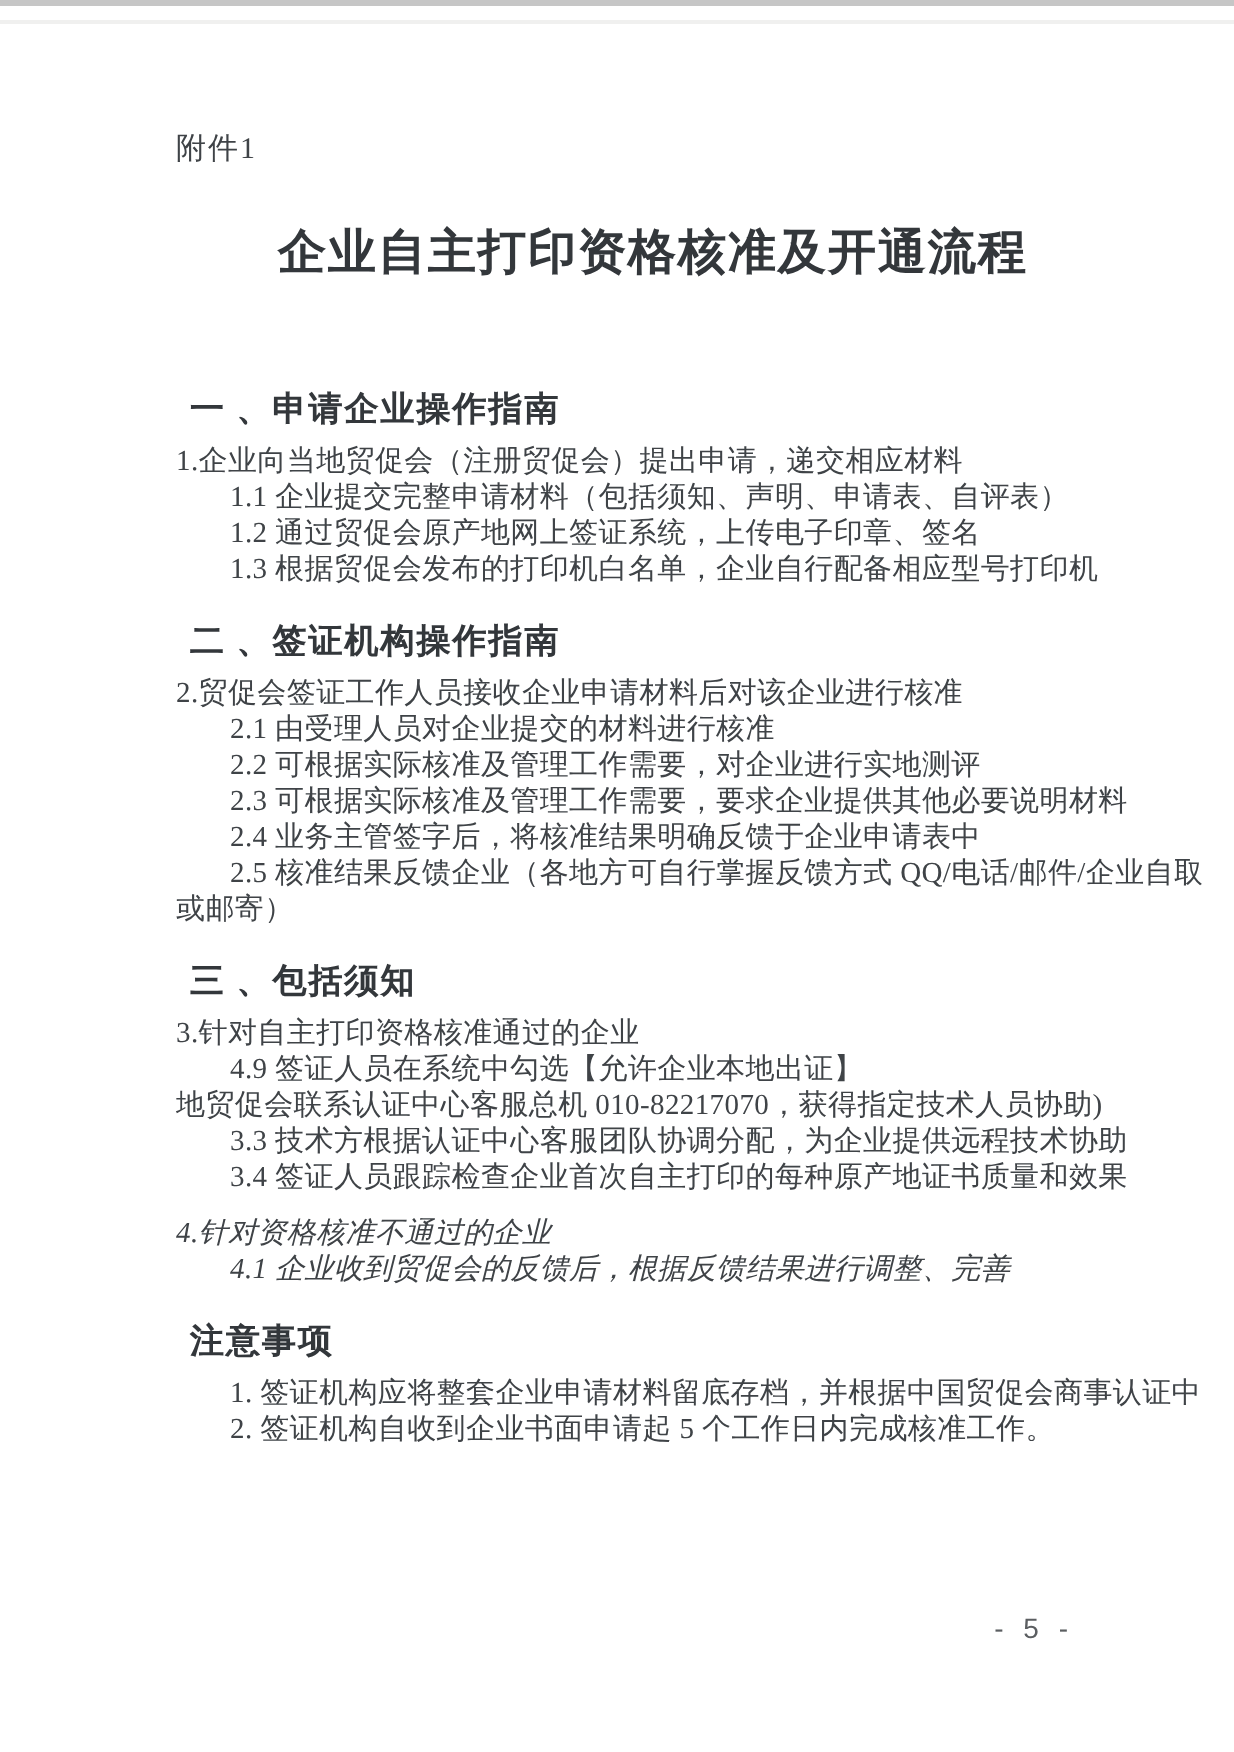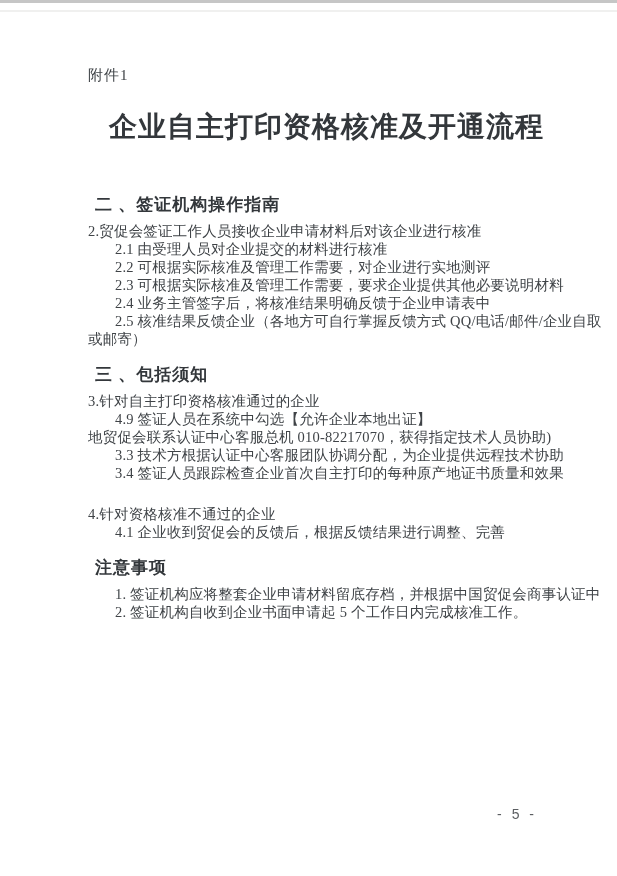--- a/index.html
+++ b/index.html
@@ -36,41 +36,41 @@
     padding: 0 52px 0 88px;
   }
   .attachment {
     padding-top: 66px;
     font-size: 15px;
     line-height: 18px;
     letter-spacing: 1px;
   }
   .doc-title {
     margin: 26px 0 0 0;
-    font-size: 28px;
+    font-size: 24px;
     font-weight: bold;
     text-align: center;
     letter-spacing: 1px;
     line-height: 34px;
     color: #33373b;
   }
   .doc-body { margin-top: 0; }
   .doc-section { margin-top: 16px; }
   .doc-section:first-child { margin-top: 50px; }
   .section-heading {
     margin: 0 0 6px 0;
     padding-left: 7px;
     font-size: 17px;
     font-weight: bold;
     line-height: 22px;
     letter-spacing: 1px;
     color: #33373b;
   }
   .paragraph { margin-top: 0; }
-  .paragraph + .paragraph { margin-top: 23px; }
+  .paragraph + .paragraph { margin-top: 10px; font-style: italic; }
   .line {
     font-size: 14.5px;
     line-height: 18px;
     white-space: nowrap;
     letter-spacing: 0.2px;
   }
   .line.indent { padding-left: 27px; }
   .page-number {
     position: absolute;
     top: 806px;
@@ -86,20 +86,29 @@
 
 <div class="page">
   <div class="scan-line-top"></div>
   <div class="scan-line-faint"></div>
 
   <div class="attachment">附件1</div>
 
   <h1 class="doc-title">企业自主打印资格核准及开通流程</h1>
 
   <div class="doc-body" id="sections">
+  <section class="doc-section">
+    <h2 class="section-heading">一 、申请企业操作指南</h2>
+  <div class="paragraph">
+          <div class="line">1.企业向当地贸促会（注册贸促会）提出申请，递交相应材料</div>
+          <div class="line indent">1.1 企业提交完整申请材料（包括须知、声明、申请表、自评表）</div>
+          <div class="line indent">1.2 通过贸促会原产地网上签证系统，上传电子印章、签名</div>
+          <div class="line indent">1.3 根据贸促会发布的打印机白名单，企业自行配备相应型号打印机</div>
+        </div>
+      </section>
 
   <section class="doc-section">
     <h2 class="section-heading">二 、签证机构操作指南</h2>
   <div class="paragraph">
           <div class="line">2.贸促会签证工作人员接收企业申请材料后对该企业进行核准</div>
           <div class="line indent">2.1 由受理人员对企业提交的材料进行核准</div>
           <div class="line indent">2.2 可根据实际核准及管理工作需要，对企业进行实地测评</div>
           <div class="line indent">2.3 可根据实际核准及管理工作需要，要求企业提供其他必要说明材料</div>
           <div class="line indent">2.4 业务主管签字后，将核准结果明确反馈于企业申请表中</div>
           <div class="line indent">2.5 核准结果反馈企业（各地方可自行掌握反馈方式 QQ/电话/邮件/企业自取</div>

